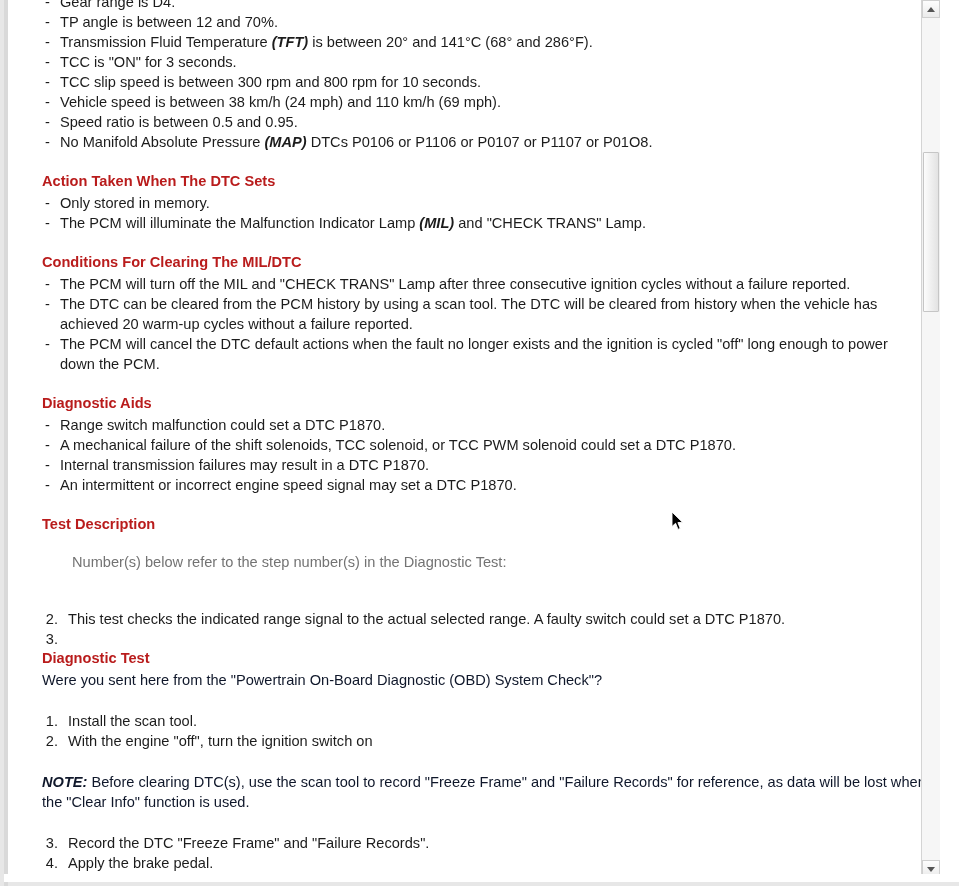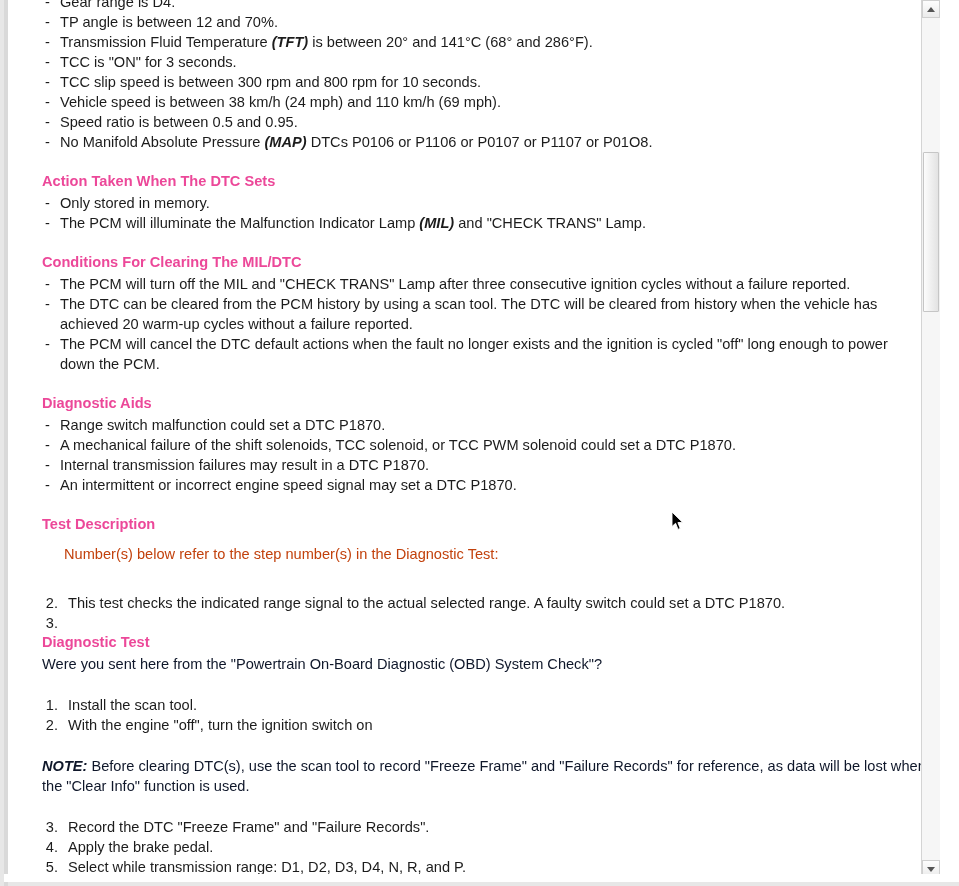--- a/index.html
+++ b/index.html
@@ -69,38 +69,38 @@
     left: 3px;
     top: 0;
     color: #1c1c1c;
   }
   .bullet-list li + li {
     margin-top: 0px;
   }
   .section-head {
     font-size: 14.6px;
     font-weight: bold;
-    color: #ec4899;
+    color: #b91c1c;
     margin: 0;
     padding: 0;
   }
   .gap-lg { height: 21px; }
   .gap-sm { height: 4px; }
   .para {
     font-size: 14.6px;
     line-height: 20px;
     color: #0f172a;
     margin: 0;
     padding: 0;
   }
   .indent-para {
     font-size: 14.6px;
     line-height: 20px;
-    color: #c2410c;
-    margin: 8px;
+    color: #737373;
+    margin: 16px;
     padding-left: 14px;
   }
   .num-list {
     margin: 0;
     padding: 0;
     list-style: none;
   }
   .num-list li {
     position: relative;
     font-size: 14.6px;

